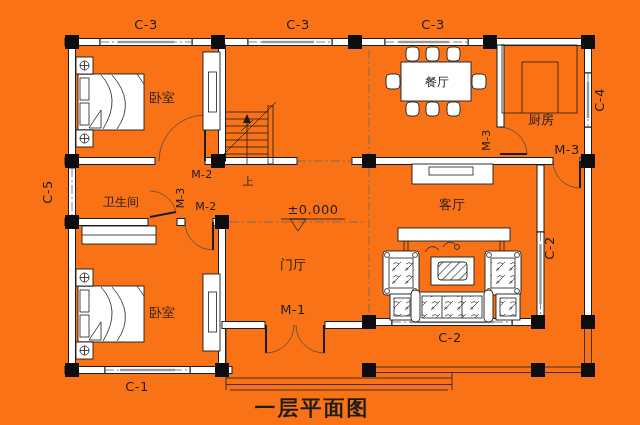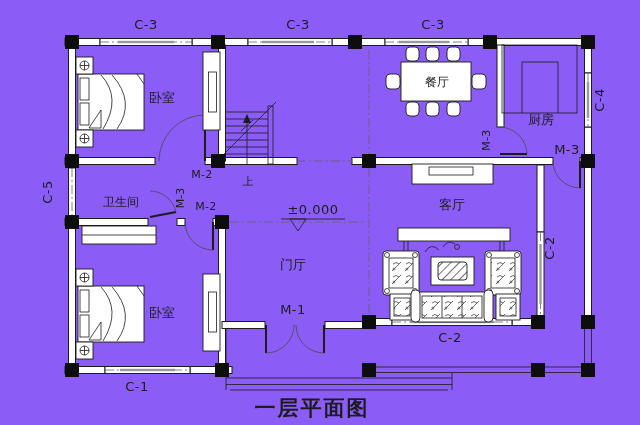--- a/index.html
+++ b/index.html
@@ -1,16 +1,16 @@
 <!DOCTYPE html>
 <html><head>
 <meta charset="utf-8">
 <style>
   html,body{margin:0;padding:0;background:#ffffff;}
-  .stage{position:relative;width:640px;height:425px;background:#8b5cf6;overflow:hidden;
+  .stage{position:relative;width:640px;height:425px;background:#f97316;overflow:hidden;
          font-family:"DejaVu Sans","Liberation Sans",sans-serif;}
   svg{display:block}
   svg text{font-family:"DejaVu Sans","Liberation Sans",sans-serif;fill:#1c1c1c;}
   .code{font-size:13px;letter-spacing:.5px;}
   .codes{font-size:11px;letter-spacing:.3px;}
   .room{font-size:13px;}
   .roomb{font-size:12px;}
   .tiny{font-size:11px;}
   .title{font-size:21px;font-weight:bold;letter-spacing:2px;}
   .wall{fill:#ffffff;stroke:#1c1c1c;stroke-width:1;}

